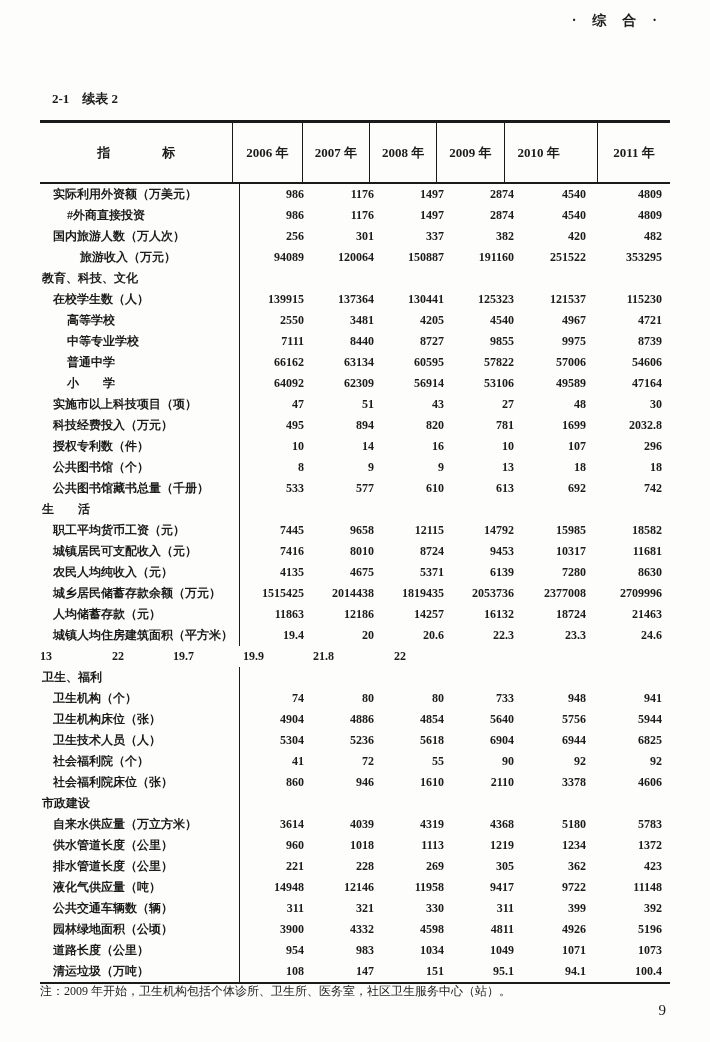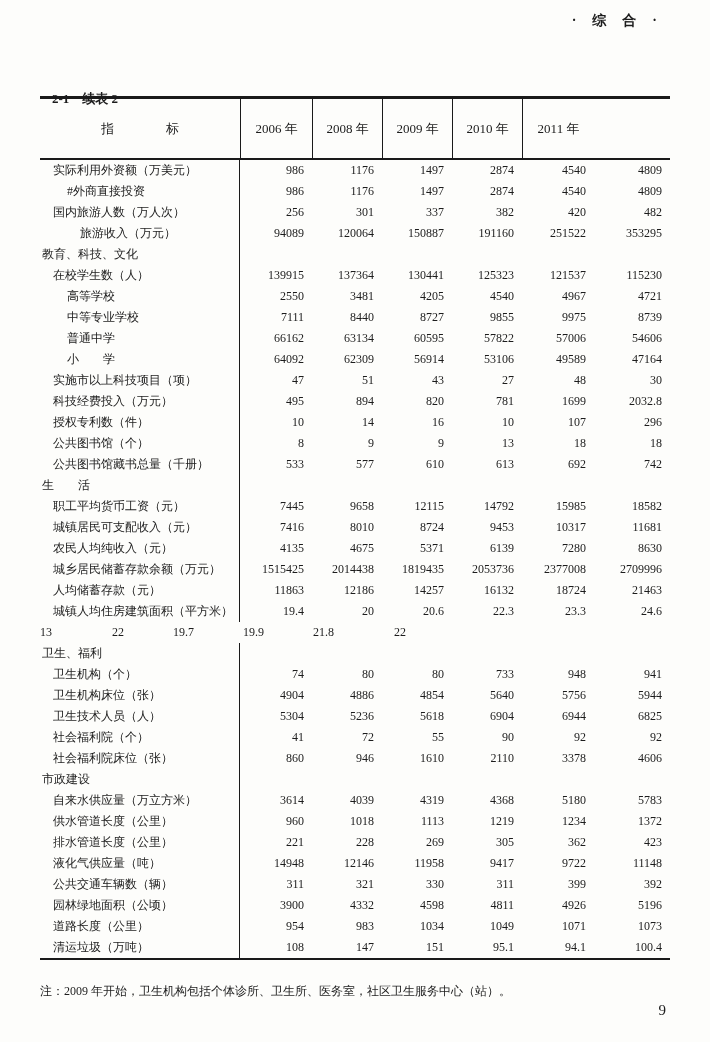--- a/index.html
+++ b/index.html
@@ -20,22 +20,23 @@
     position:absolute;top:12px;right:52px;
     font-size:14px;font-weight:600;letter-spacing:1px;
   }
   
   .caption{
     position:absolute;top:90px;left:52px;
     font-size:13px;font-weight:600;
   }
   
   .table{
-    position:absolute;top:96px;left:40px;width:630px;
+    position:absolute;top:120px;left:40px;width:630px;
     font-size:12px;
+    font-weight:bold;
   }
   .thead{
     display:flex;
     height:64px;
     border-top:3px solid #1a1a1a;
     border-bottom:2px solid #1a1a1a;
     box-sizing:border-box;
     align-items:stretch;
   }
   .th{
@@ -92,20 +93,21 @@
 
   <div class="corner">·　综　合　·</div>
 
   <div class="caption">2-1　续表 2</div>
 
   <div class="table">
     <div class="thead" id="header-row">
       <div class="th label-th">指　　　　标</div>
 
     <div class="th year">2006 年</div>
+        <div class="th year">2007 年</div>
         <div class="th year">2008 年</div>
         <div class="th year">2009 年</div>
         <div class="th year">2010 年</div>
         <div class="th year">2011 年</div>
       </div>
     <div class="tbody" id="tbody">
 
     <div class="tr">
           <div class="td label ind1">实际利用外资额（万美元）</div>
           <div class="td num">986</div>

